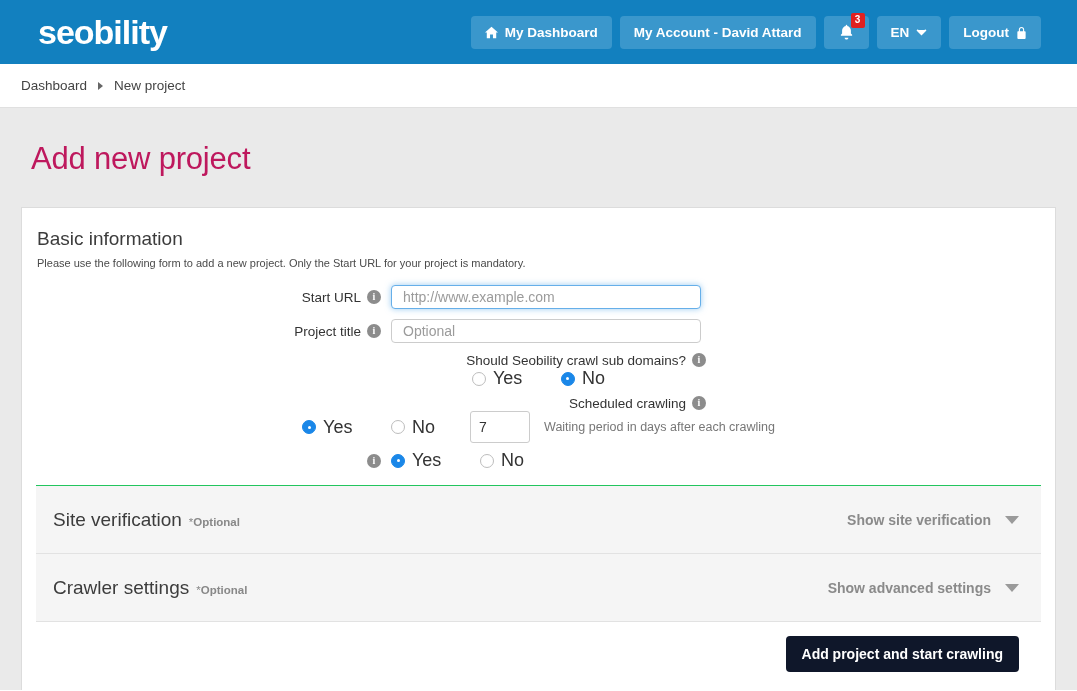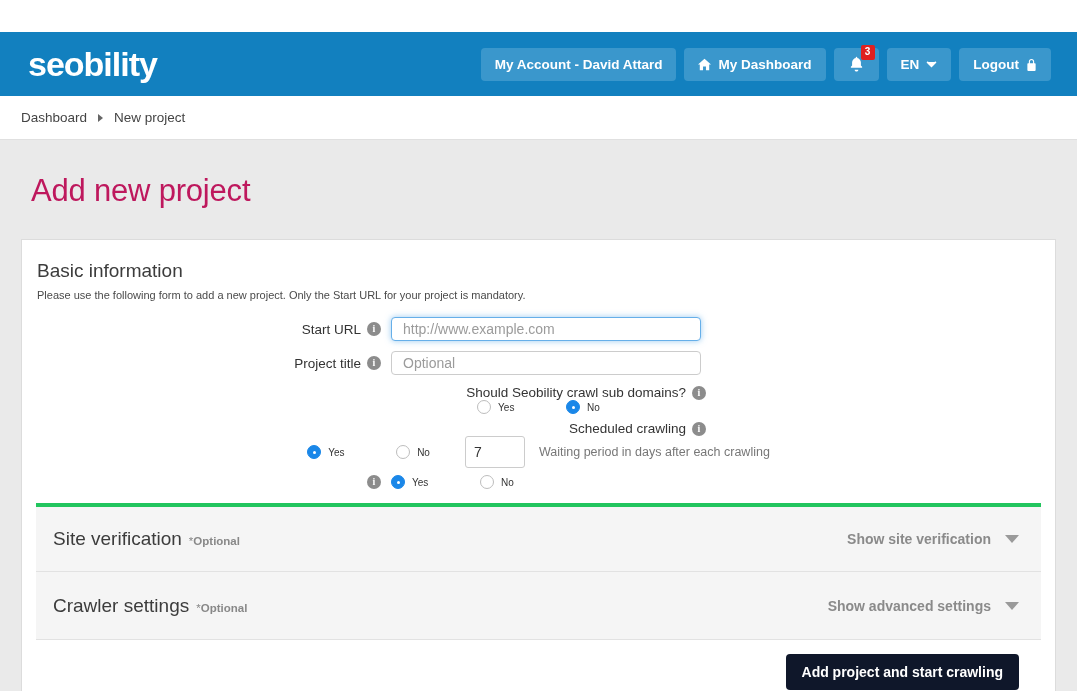--- a/index.html
+++ b/index.html
@@ -13,22 +13,21 @@
     -webkit-font-smoothing: antialiased;
   }
 
   
   .topbar {
     position: relative;
     height: 64px;
     background: #1280bf;
     display: flex;
     align-items: center;
-    padding: 0 26px;
-    margin-top: 32px;
+    padding: 0 36px;
   }
   .logo {
     font-size: 34px;
     font-weight: bold;
     color: #ffffff;
     letter-spacing: -1px;
     line-height: 1;
     margin-left: 2px;
     user-select: none;
   }
@@ -137,21 +136,20 @@
     margin-bottom: 10px;
   }
   .row.tight { margin-bottom: 7px; flex-direction: column; }
   .label-col {
     width: 355px;
     text-align: right;
     font-size: 13.5px;
     color: #333;
     padding-right: 10px;
     display: flex;
-    align-items: center;
     justify-content: flex-end;
     gap: 6px;
     white-space: nowrap;
   }
   .info-icon {
     display: inline-flex;
     align-items: center;
     justify-content: center;
     width: 14px; height: 14px;
     border-radius: 50%;
@@ -201,21 +199,21 @@
     white-space: nowrap;
   }
 
   
   .radio-group { display: flex; align-items: center; }
   .radio-opt {
     display: flex;
     align-items: center;
     gap: 7px;
     cursor: pointer;
-    font-size: 10px;
+    font-size: 18px;
     color: #333;
   }
   .radio-opt.first { width: 89px; }
   .radio-dot {
     width: 14px; height: 14px;
     border-radius: 50%;
     border: 1px solid #bdbdbd;
     background: #ffffff;
     display: inline-block;
     position: relative;
@@ -238,21 +236,21 @@
   .bands { margin-top: 14px; }
   .band {
     background: #f5f5f5;
     border-top: 1px solid #e2e2e2;
     height: 68px;
     display: flex;
     align-items: center;
     padding: 0 22px 0 17px;
     cursor: pointer;
   }
-  .band:first-child { border-top: 4px solid #22c55e; }
+  .band:first-child { border-top: 1px solid #22c55e; }
   .band-title {
     font-size: 19px;
     color: #3c3c3c;
     font-weight: normal;
     display: flex;
     align-items: baseline;
     gap: 7px;
   }
   .band-optional {
     font-size: 11.5px;
@@ -297,34 +295,34 @@
     font-family: "Liberation Sans", sans-serif;
   }
 </style>
 </head>
 <body>
 
 <div class="topbar">
   <div class="logo">seobility</div>
 
   <div class="nav">
-
-    <button class="navbtn">
-      <span>My Account - David Attard</span>
-    </button>
 
     <button class="navbtn">
       <span class="ic">
         <svg width="13" height="13" viewBox="0 0 16 16">
             <path fill="#ffffff" d="M8 1L0 8h2.2v7h4v-4.5h3.6V15h4V8H16z"></path>
           </svg>
       </span>
       <span>My Dashboard</span>
     </button>
 
+    <button class="navbtn">
+      <span>My Account - David Attard</span>
+    </button>
+
     <button class="navbtn bell">
       <span class="ic">
         <svg width="15" height="16" viewBox="0 0 16 16">
             <path fill="#ffffff" d="M8 16c1.1 0 2-.9 2-2H6c0 1.1.9 2 2 2zm6-4v-1l-1.3-1.3V6.4C12.7 4 11.1 2 8.8 1.5V1a.8.8 0 0 0-1.6 0v.5C4.9 2 3.3 4 3.3 6.4v3.3L2 11v1z"></path>
           </svg>
       </span>
       <span class="badge">3</span>
     </button>
 
     <button class="navbtn">

